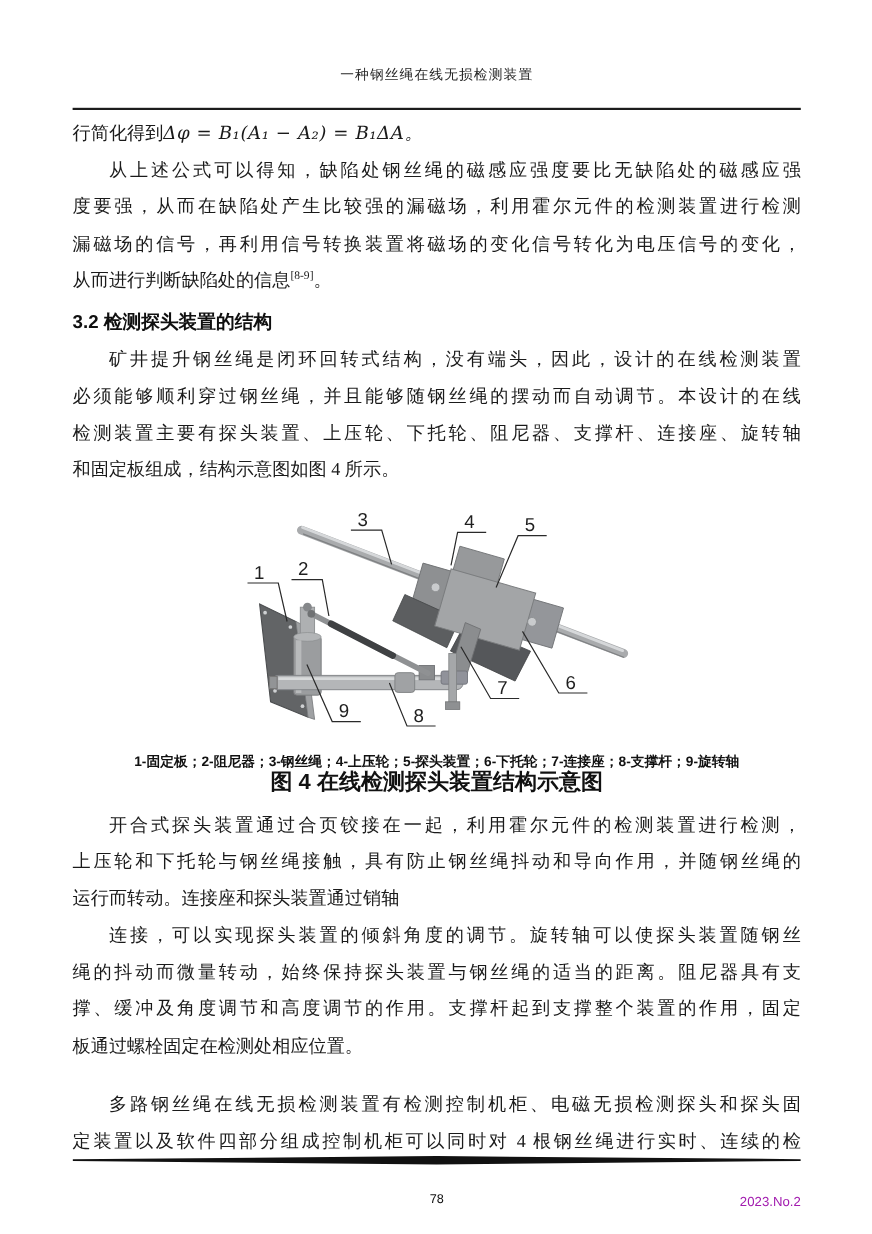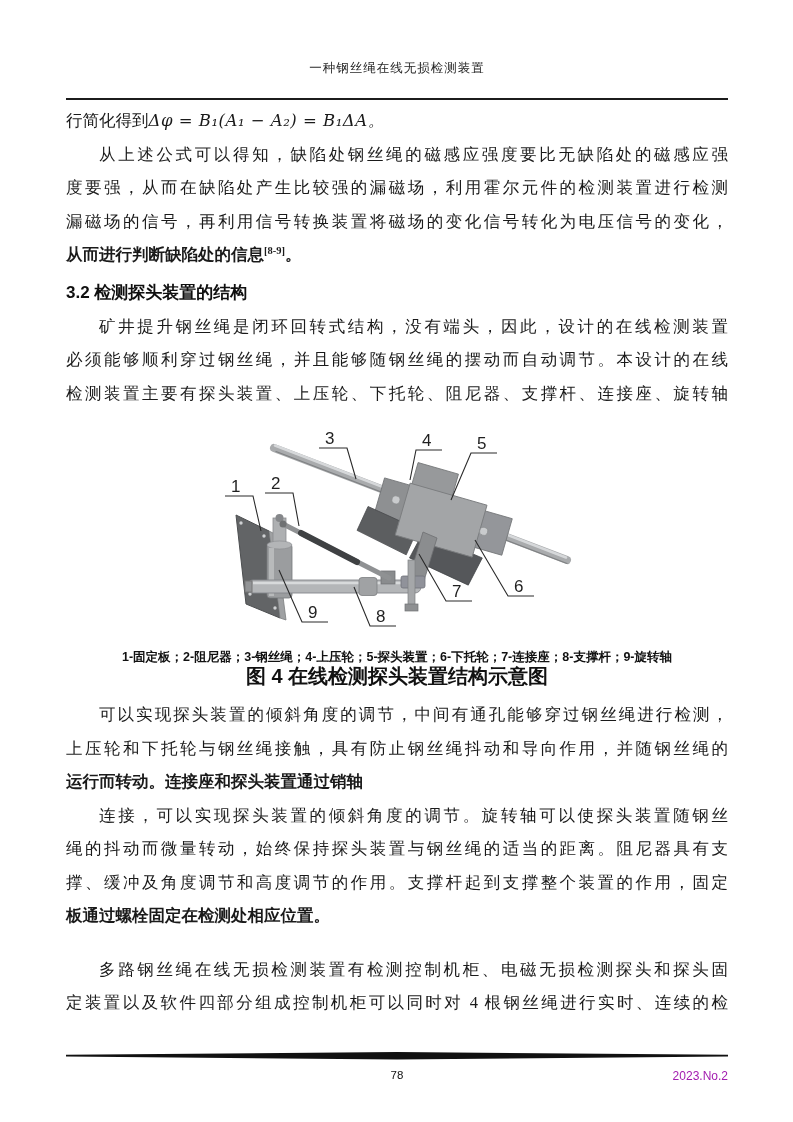--- a/index.html
+++ b/index.html
@@ -11,40 +11,40 @@
   .content { position:absolute; left:66px; top:60px; width:662px; }
   .doc-header {
     text-align:center; font-size:12.5px; letter-spacing:1px; color:#262626;
     padding-bottom:21px; border-bottom:2px solid #1c1c1c;
   }
   .formula-line { font-size:16.5px; line-height:33.5px; margin-top:4px; }
   .formula-line .math { font-style:italic; font-family:"DejaVu Serif",serif; letter-spacing:0.5px; }
   .bodytext { font-size:16.5px; }
   .line { line-height:33.5px; text-align:justify; text-align-last:justify; }
   .line.first { text-indent:2em; }
-  .line.last { text-align:left; text-align-last:left;font-weight:bold; }
+  .line.last { text-align:left; text-align-last:left; }
   sup.cite { font-size:10.5px; line-height:0; }
   .section-heading {
     font-family:"Liberation Sans","DejaVu Sans",sans-serif; font-weight:bold;
     font-size:17px; line-height:30px; margin:6px 0 2px 0; color:#0f0f0f;
   }
   .figure-wrap { margin-top:10px; text-align:center; padding-left:34px; }
   .figure-wrap svg { display:inline-block; }
   .caption-parts {
     font-family:"Liberation Sans","DejaVu Sans",sans-serif; font-weight:bold;
     font-size:12.5px; line-height:18px; text-align:center; color:#111;
   }
   .caption-title {
     font-family:"Liberation Sans","DejaVu Sans",sans-serif; font-weight:bold;
     font-size:20px; line-height:20px; text-align:center; color:#111;
   }
   .p3 { margin-top:12px; }
   .p5 { margin-top:20px; }
   .footer { position:absolute; left:66px; top:1046px; width:662px; }
-  .footer-row { position:relative; margin-top:5px; height:18px;
+  .footer-row { position:relative; margin-top:21px; height:18px;
     font-family:"Liberation Sans","DejaVu Sans",sans-serif; }
   .page-num { position:absolute; left:50%; transform:translateX(-50%); font-size:11.5px; color:#111; }
   .issue { position:absolute; right:0; font-size:12px; color:#a21caf; }
   .callout-text { font-family:"Liberation Sans","DejaVu Sans",sans-serif; font-size:17px; fill:#1f1f1f; }
   .leader { stroke:#2a2a2a; stroke-width:1.1; fill:none; }
 </style>
 </head>
 <body>
 
 <div class="page">
@@ -64,20 +64,21 @@
       <div class="line">漏磁场的信号，再利用信号转换装置将磁场的变化信号转化为电压信号的变化，</div>
       <div class="line last"><span>从而进行判断缺陷处的信息</span><sup class="cite">[8-9]</sup><span>。</span></div>
     </div>
 
     <div class="section-heading">3.2 检测探头装置的结构</div>
 
     <div class="bodytext">
       <div class="line first">矿井提升钢丝绳是闭环回转式结构，没有端头，因此，设计的在线检测装置</div>
       <div class="line">必须能够顺利穿过钢丝绳，并且能够随钢丝绳的摆动而自动调节。本设计的在线</div>
       <div class="line">检测装置主要有探头装置、上压轮、下托轮、阻尼器、支撑杆、连接座、旋转轴</div>
+      <div class="line last">和固定板组成，结构示意图如图 4 所示。</div>
     </div>
 
     <div class="figure-wrap">
       <svg width="470" height="224" viewBox="0 0 470 224">
 
         <g>
           <line x1="95" y1="28" x2="388" y2="140" stroke="#a9abad" stroke-width="8" stroke-linecap="round"></line>
           <line x1="96" y1="25.5" x2="387" y2="137.5" stroke="#d6d8da" stroke-width="2.5" stroke-linecap="round"></line>
           <line x1="97" y1="31.5" x2="388" y2="143.5" stroke="#7f8183" stroke-width="1.2" stroke-linecap="round"></line>
         </g>
@@ -167,21 +168,21 @@
           <text class="callout-text" x="129" y="198">9</text>
           <polyline class="leader" points="149,202 123,202 100,150"></polyline>
         </g>
       </svg>
     </div>
 
     <div class="caption-parts">1-固定板；2-阻尼器；3-钢丝绳；4-上压轮；5-探头装置；6-下托轮；7-连接座；8-支撑杆；9-旋转轴</div>
     <div class="caption-title">图 4 在线检测探头装置结构示意图</div>
 
     <div class="bodytext p3">
-      <div class="line first">可以实现探头装置的倾斜角度的调节，中间有通孔能够穿过钢丝绳进行检测，</div>
+      <div class="line first">开合式探头装置通过合页铰接在一起，利用霍尔元件的检测装置进行检测，</div>
       <div class="line">上压轮和下托轮与钢丝绳接触，具有防止钢丝绳抖动和导向作用，并随钢丝绳的</div>
       <div class="line last">运行而转动。连接座和探头装置通过销轴</div>
     </div>
 
     <div class="bodytext">
       <div class="line first">连接，可以实现探头装置的倾斜角度的调节。旋转轴可以使探头装置随钢丝</div>
       <div class="line">绳的抖动而微量转动，始终保持探头装置与钢丝绳的适当的距离。阻尼器具有支</div>
       <div class="line">撑、缓冲及角度调节和高度调节的作用。支撑杆起到支撑整个装置的作用，固定</div>
       <div class="line last">板通过螺栓固定在检测处相应位置。</div>
     </div>

